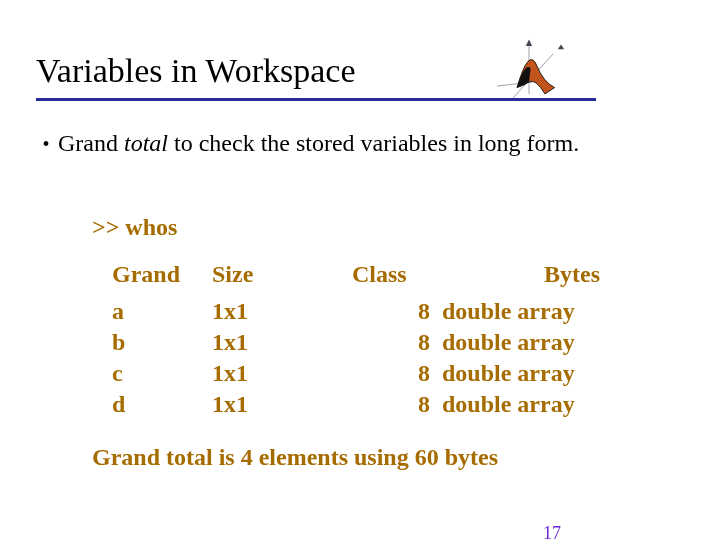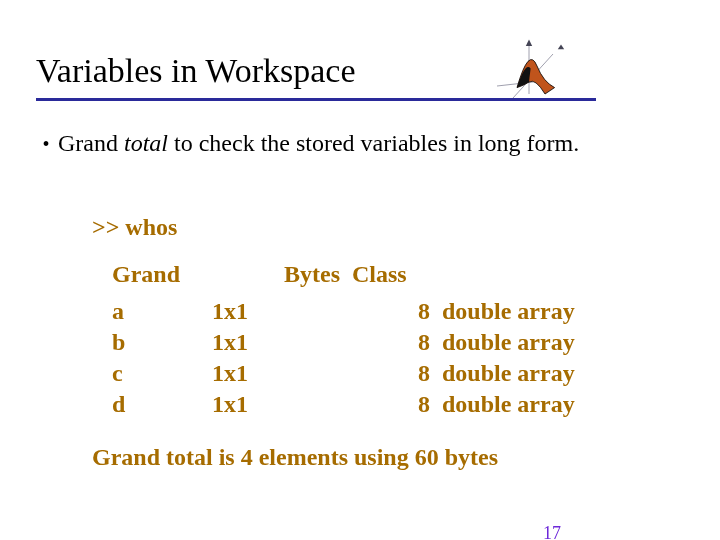--- a/index.html
+++ b/index.html
@@ -125,22 +125,23 @@
     <div class="bullet-text">
       <span>Grand </span><span class="it">total</span><span> to check the stored variables in long form.</span>
     </div>
   </div>
 
   <div class="code-block">
     <div class="code-prompt">&gt;&gt; whos</div>
 
     <div class="tbl header-row">
       <div class="hdr">Grand</div>
+      <div class="hdr">Size</div>
+      <div class="hdr">Class</div>
       <div class="hdr bytes">Bytes</div>
-      <div class="hdr">Class</div>
     </div>
 
     <div class="tbl">
       <div class="cell">a</div>
       <div class="cell">1x1</div>
       <div class="cell bytes">8</div>
       <div class="cell">double array</div>
 
       <div class="cell">b</div>
       <div class="cell">1x1</div>

